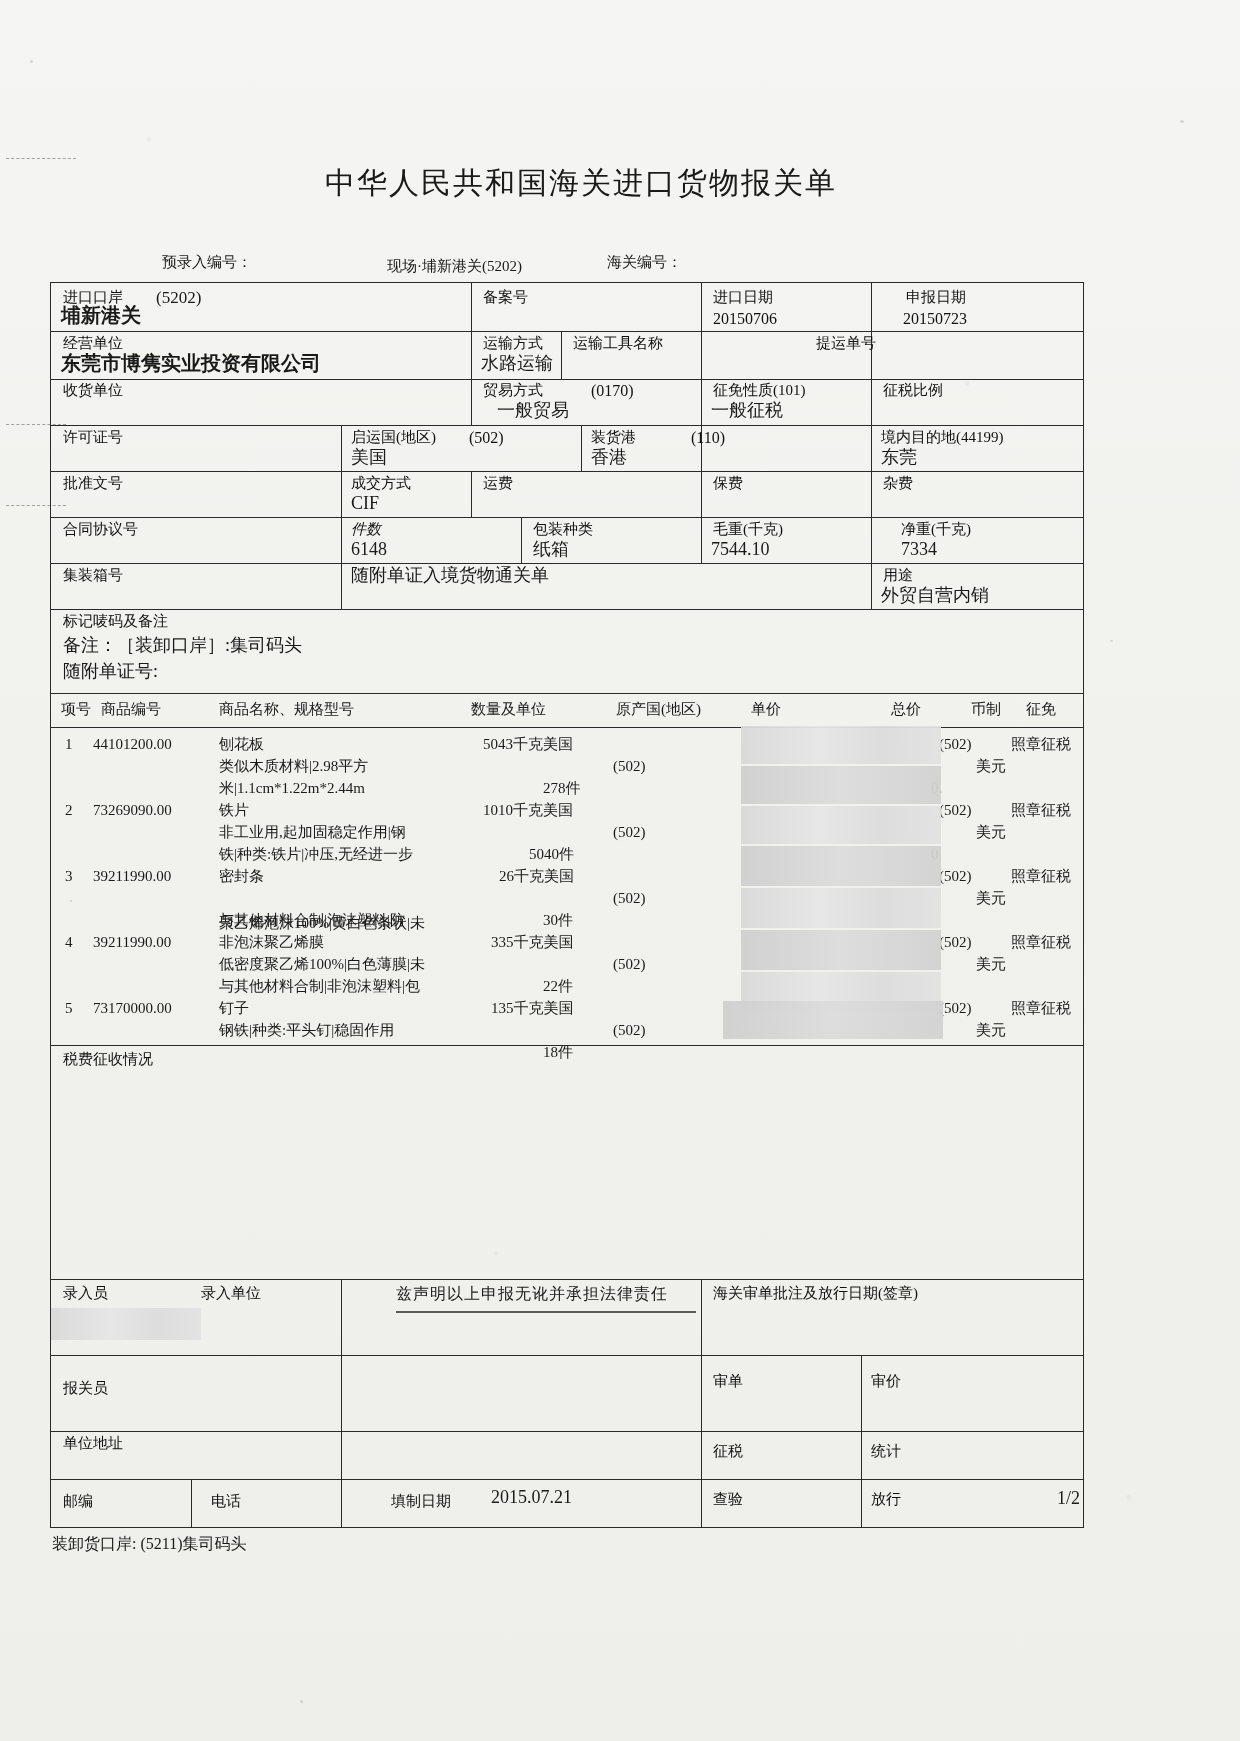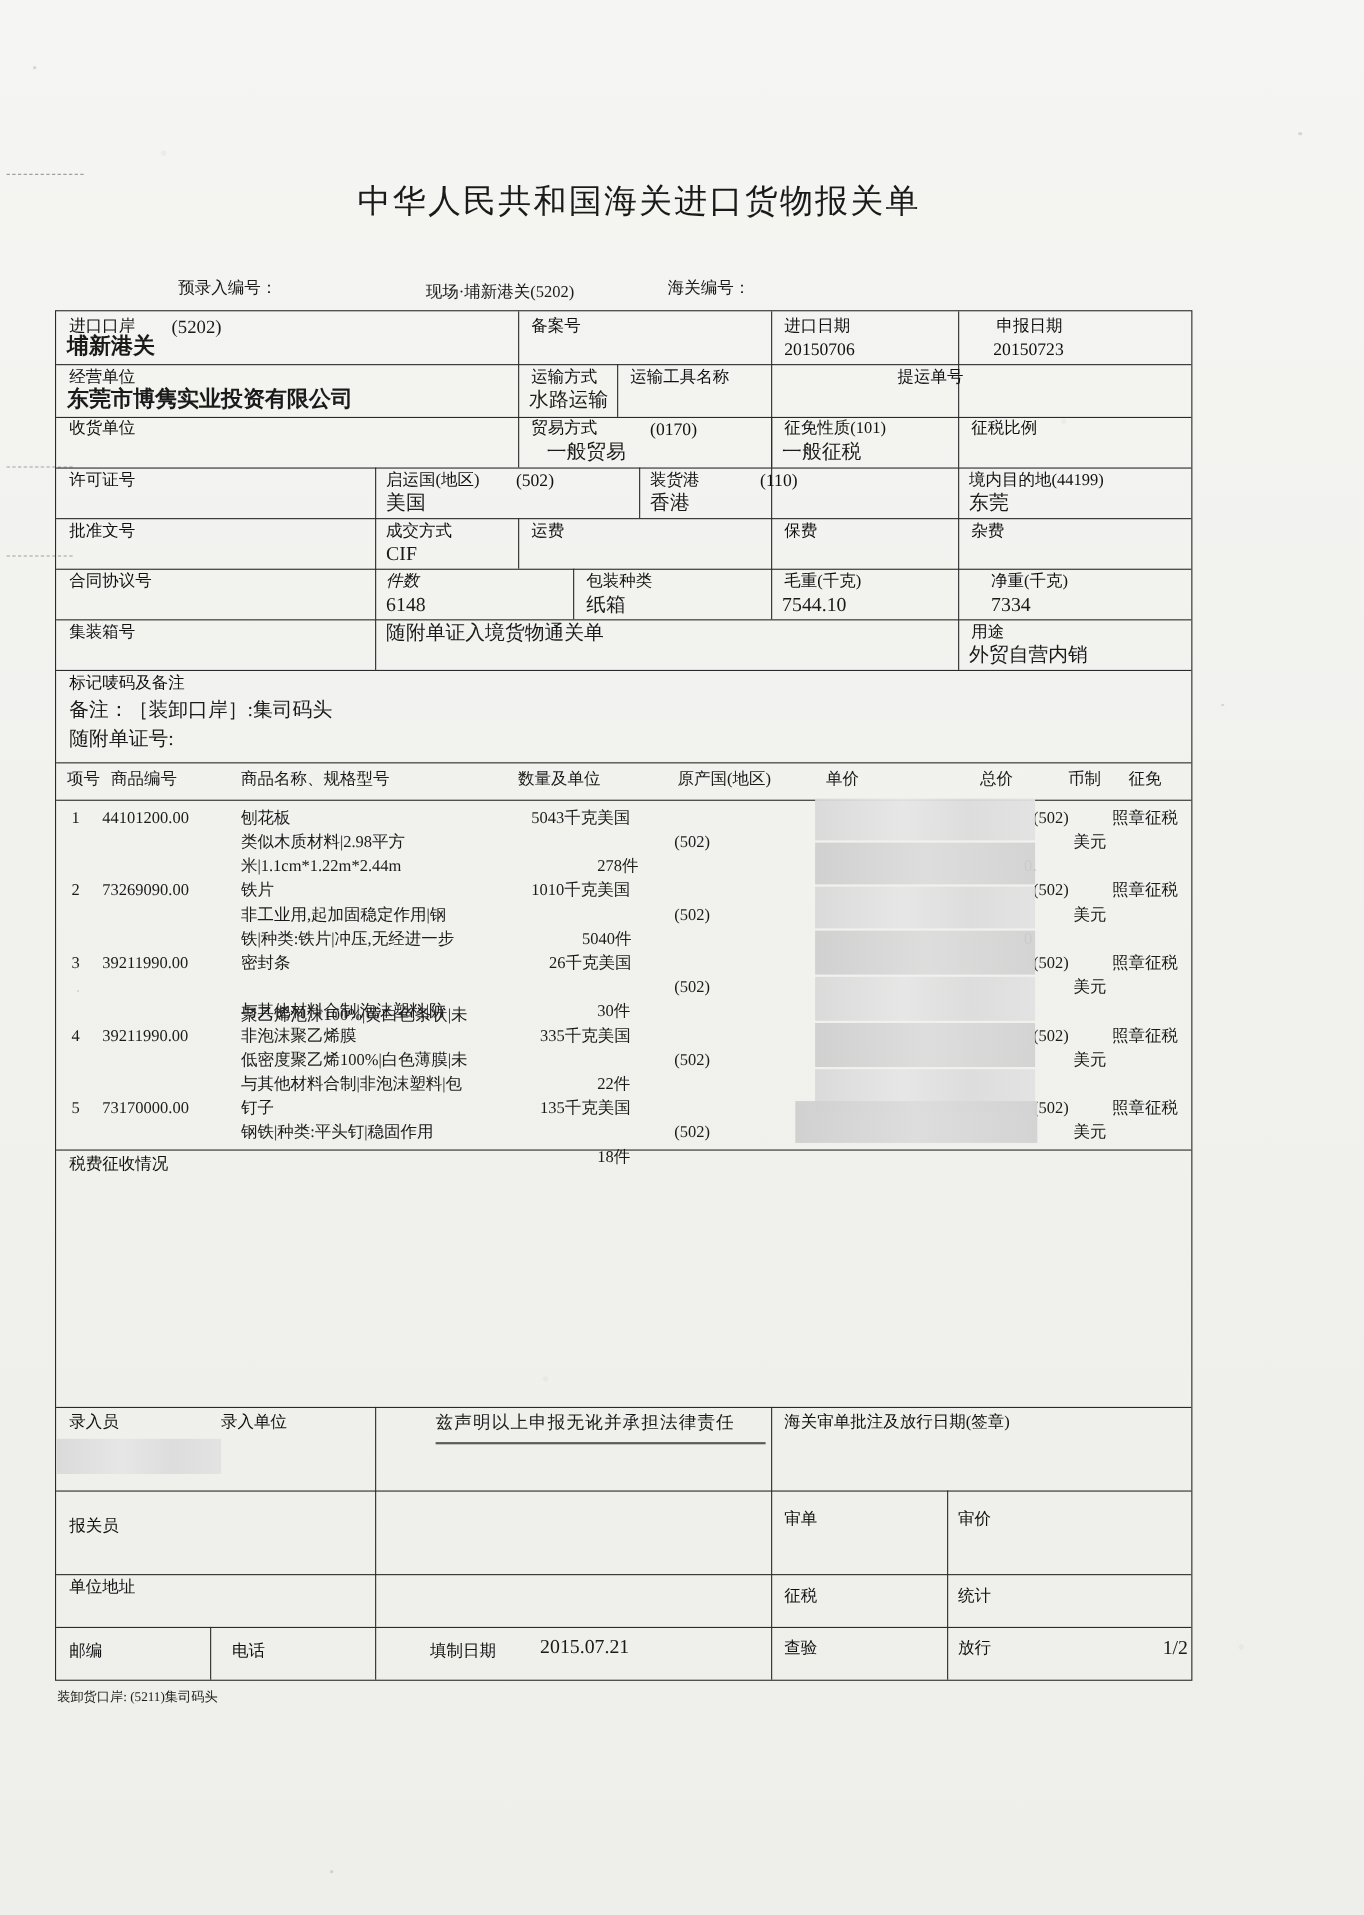--- a/index.html
+++ b/index.html
@@ -46,21 +46,21 @@
   .big{font-size:20px;font-weight:bold;}
   .med{font-size:18px;}
   .hdrow{font-size:15px;}
   .redact{
     position:absolute;
     background:linear-gradient(90deg,#d9d9d9,#e6e6e6 40%,#dcdcdc 70%,#e2e2e2);
     opacity:.95;
   }
   .redact.dark{background:linear-gradient(90deg,#cfcfcf,#dcdcdc 50%,#d2d2d2);}
   .footer-note{
-    position:absolute;left:10px;top:1516px;font-size:12px;
+    position:absolute;left:10px;top:1516px;font-size:16px;
   }
   .pageno{position:absolute;right:40px;top:1470px;font-size:18px;}
   .dash{position:absolute;border-top:1px dashed #8c8c8c;opacity:.8;}
   .goods-line{font-size:15px;line-height:19px;white-space:nowrap;}
   .sig-script{
     font-size:16px;letter-spacing:1px;
   }
   .strike{position:absolute;height:2px;background:#2a2a2a;opacity:.75;}
 </style>
 </head>

